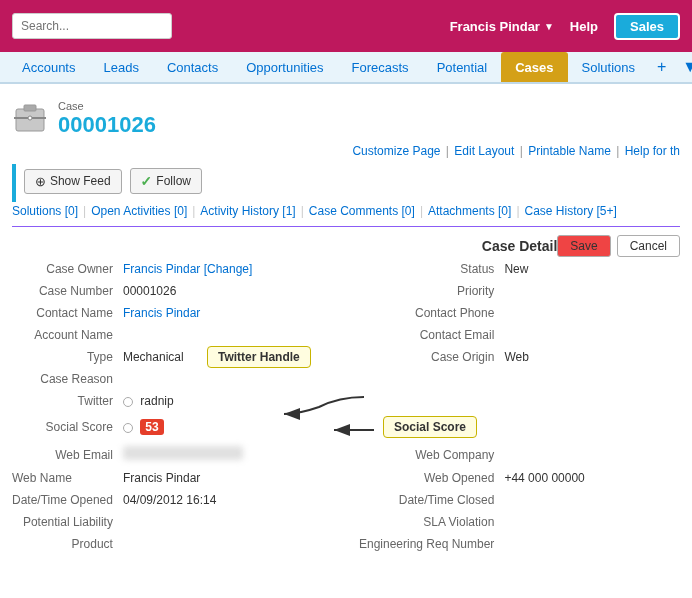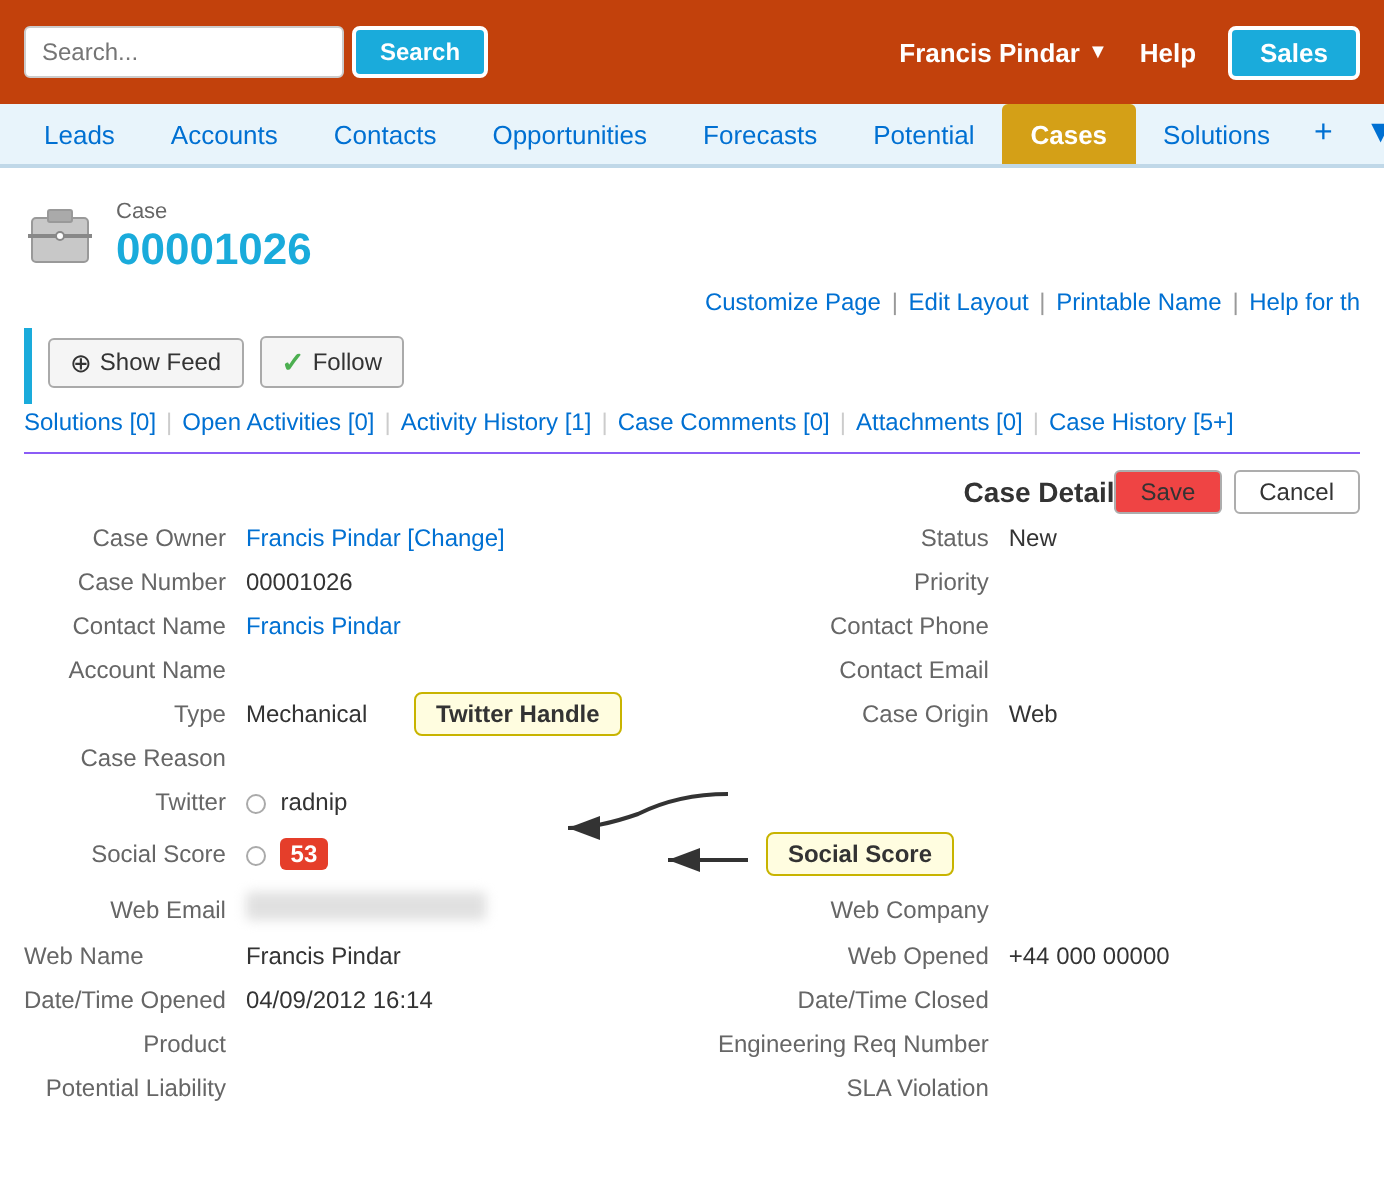--- a/index.html
+++ b/index.html
@@ -1,19 +1,19 @@
 <!DOCTYPE html>
 <html><head>
   <meta charset="utf-8">
   <style>
     * { margin: 0; padding: 0; box-sizing: border-box; }
     body { font-family: Arial, sans-serif; font-size: 12px; color: #333; background: #fff; width: 692px; overflow-x: hidden; }
 
     
-    .topbar { background: #c2410c; display: flex; align-items: center; padding: 8px 12px; gap: 8px; height: 52px; }
+    .topbar { background: #be185d; display: flex; align-items: center; padding: 8px 12px; gap: 8px; height: 52px; }
     .search-box { display: flex; align-items: center; gap: 4px; }
     .search-input { padding: 5px 8px; border: 1px solid #ccc; border-radius: 3px; width: 160px; font-size: 12px; background: #fff; }
     .search-btn { background: #1aabdb; color: #fff; border: 2px solid #fff; border-radius: 4px; padding: 4px 12px; font-size: 12px; font-weight: bold; cursor: pointer; }
     .topbar-right { margin-left: auto; display: flex; align-items: center; gap: 16px; color: #fff; font-size: 13px; }
     .user-name { color: #fff; font-weight: bold; display: flex; align-items: center; gap: 4px; }
     .user-name .arrow { font-size: 10px; }
     .help-link { color: #fff; font-weight: bold; cursor: pointer; }
     .sales-btn { background: #1aabdb; border: 2px solid #fff; border-radius: 4px; padding: 4px 14px; color: #fff; font-weight: bold; cursor: pointer; font-size: 13px; }
 
     
@@ -59,35 +59,34 @@
 
     
     .score-badge { background: #e53e2a; color: #fff; font-weight: bold; font-size: 12px; border-radius: 3px; padding: 1px 5px; display: inline-block; }
   </style>
 </head>
 <body>
 
 <div class="topbar">
   <div class="search-box">
     <input class="search-input" type="text" placeholder="Search..." style="">
-    <button class="search-btn">Search</button>
   </div>
   <div class="topbar-right">
     <span class="user-name">
       <span>Francis Pindar</span>
       <span class="arrow">▼</span>
     </span>
     <span class="help-link">Help</span>
     <button class="sales-btn">Sales</button>
   </div>
 </div>
 
 <div class="navbar">
+  <a class="nav-tab">Accounts</a>
   <a class="nav-tab">Leads</a>
-  <a class="nav-tab">Accounts</a>
   <a class="nav-tab">Contacts</a>
   <a class="nav-tab">Opportunities</a>
   <a class="nav-tab">Forecasts</a>
   <a class="nav-tab">Potential</a>
   <a class="nav-tab active">Cases</a>
   <a class="nav-tab">Solutions</a>
   <span class="nav-tab-plus">+</span>
   <span class="nav-tab-plus">▼</span>
 </div>
 
@@ -268,30 +267,30 @@
           </tr>
 
           <tr>
             <td style="text-align:right; color:#666; padding: 4px 6px 4px 0; white-space:nowrap;">Date/Time Opened</td>
             <td style="padding: 4px 8px 4px 4px;">04/09/2012 16:14</td>
             <td style="text-align:right; color:#666; padding: 4px 6px 4px 0; white-space:nowrap;">Date/Time Closed</td>
             <td style="padding: 4px 4px;"></td>
           </tr>
 
           <tr>
+            <td style="text-align:right; color:#666; padding: 4px 6px 4px 0; white-space:nowrap;">Potential Liability</td>
+            <td style="padding: 4px 8px 4px 4px;"></td>
+            <td style="text-align:right; color:#666; padding: 4px 6px 4px 0; white-space:nowrap;">SLA Violation</td>
+            <td style="padding: 4px 4px;"></td>
+          </tr>
+
+          <tr>
             <td style="text-align:right; color:#666; padding: 4px 6px 4px 0; white-space:nowrap;">Product</td>
             <td style="padding: 4px 8px 4px 4px;"></td>
             <td style="text-align:right; color:#666; padding: 4px 6px 4px 0; white-space:nowrap;">Engineering Req Number</td>
-            <td style="padding: 4px 4px;"></td>
-          </tr>
-
-          <tr>
-            <td style="text-align:right; color:#666; padding: 4px 6px 4px 0; white-space:nowrap;">Potential Liability</td>
-            <td style="padding: 4px 8px 4px 4px;"></td>
-            <td style="text-align:right; color:#666; padding: 4px 6px 4px 0; white-space:nowrap;">SLA Violation</td>
             <td style="padding: 4px 4px;"></td>
           </tr>
         </tbody>
       </table>
     </div>
 
   </div>
 
 </div>
 

